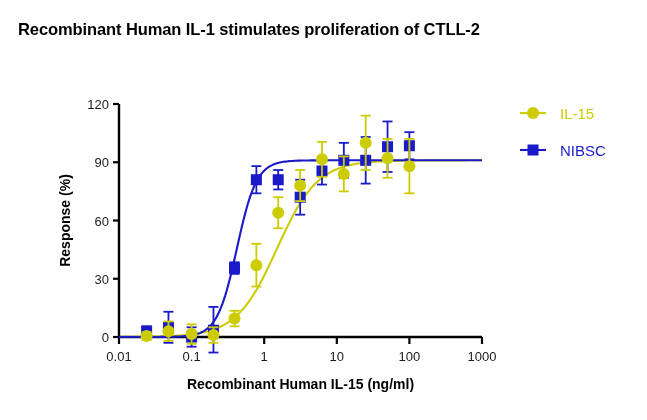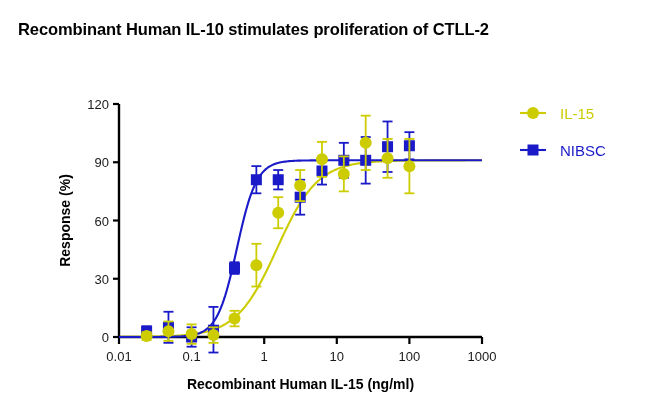--- a/index.html
+++ b/index.html
@@ -19,21 +19,21 @@
   svg{position:absolute;left:0;top:0;}
   .tick-label{font-family:"Liberation Sans",sans-serif;font-size:13px;fill:#1a1a1a;}
   .axis-title{font-family:"Liberation Sans",sans-serif;font-size:14px;font-weight:bold;fill:#000000;}
   .legend-label{font-family:"Liberation Sans",sans-serif;font-size:15px;}
 </style>
 </head>
 <body>
 
 <div id="chart-root">
 
-  <div id="title">Recombinant Human IL-10 stimulates proliferation of CTLL-2</div>
+  <div id="title">Recombinant Human IL-1 stimulates proliferation of CTLL-2</div>
 
   <svg id="plot" width="647" height="420">
       <line x1="119" y1="104" x2="119" y2="337" stroke="#000000" stroke-width="2.4"></line>
       <line x1="119" y1="337" x2="482" y2="337" stroke="#000000" stroke-width="2.4"></line>
       <line x1="113" y1="337" x2="119" y2="337" stroke="#000000" stroke-width="2.2"></line>
       <text x="109" y="342" text-anchor="end" class="tick-label">0</text>
       <line x1="113" y1="278.75" x2="119" y2="278.75" stroke="#000000" stroke-width="2.2"></line>
       <text x="109" y="283.75" text-anchor="end" class="tick-label">30</text>
       <line x1="113" y1="220.5" x2="119" y2="220.5" stroke="#000000" stroke-width="2.2"></line>
       <text x="109" y="225.5" text-anchor="end" class="tick-label">60</text>

